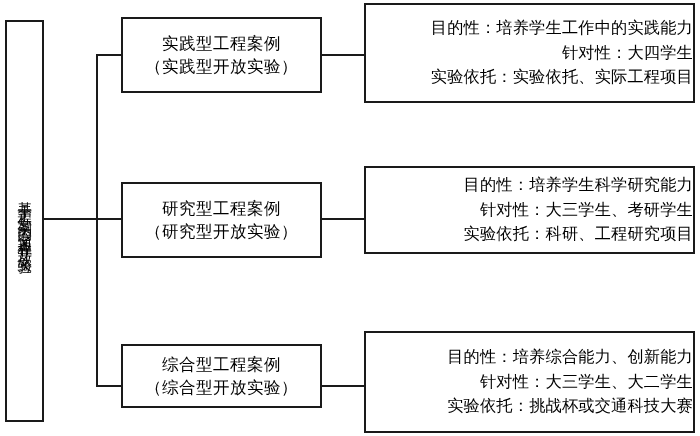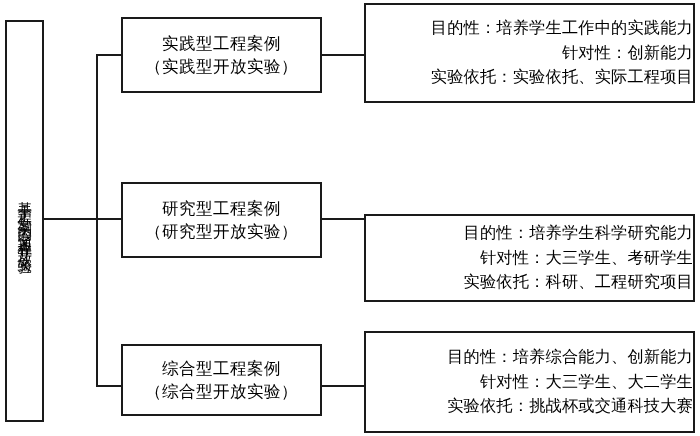--- a/index.html
+++ b/index.html
@@ -57,39 +57,39 @@
   }
   .cat-box .line {
     font-size: 16.5px;
     line-height: 1.42;
     letter-spacing: 0.5px;
     white-space: nowrap;
     text-align: center;
   }
   #cat-1 { top: 17px;  height: 76px; }
   #cat-2 { top: 182px; height: 76px; }
-  #cat-3 { top: 344px; height: 72px; }
+  #cat-3 { top: 344px; height: 64px; }
 
   
   .detail-box {
     left: 364px;
     width: 331px;
     padding: 6px 0 6px 14px;
     justify-content: center;
     align-items: flex-end;
   }
   .detail-box .line {
     font-size: 16.2px;
     line-height: 1.52;
     white-space: nowrap;
     letter-spacing: 0.2px;
   }
   .detail-box .lbl { }
   #det-1 { top: 3px;   height: 100px; }
-  #det-2 { top: 166px; height: 88px; margin-top: 48px; }
+  #det-2 { top: 166px; height: 88px; }
   #det-3 { top: 331px; height: 102px; }
 
   
   .conn {
     position: absolute;
     background: #1a1a1a;
   }
   .h { height: 2px; }
   .v { width: 2px; }
 
@@ -137,21 +137,21 @@
   <div class="box cat-box" id="cat-3">
     <span class="line">综合型工程案例</span>
     <span class="line">（综合型开放实验）</span>
   </div>
 
   <div class="box detail-box" id="det-1">
     <div class="line">
       <span class="lbl">目的性：</span><span>培养学生工作中的实践能力</span>
     </div>
     <div class="line">
-      <span class="lbl">针对性：</span><span>创新能力</span>
+      <span class="lbl">针对性：</span><span>大四学生</span>
     </div>
     <div class="line">
       <span class="lbl">实验依托：</span><span>实验依托、实际工程项目</span>
     </div>
   </div>
 
   <div class="box detail-box" id="det-2">
     <div class="line">
       <span class="lbl">目的性：</span><span>培养学生科学研究能力</span>
     </div>

